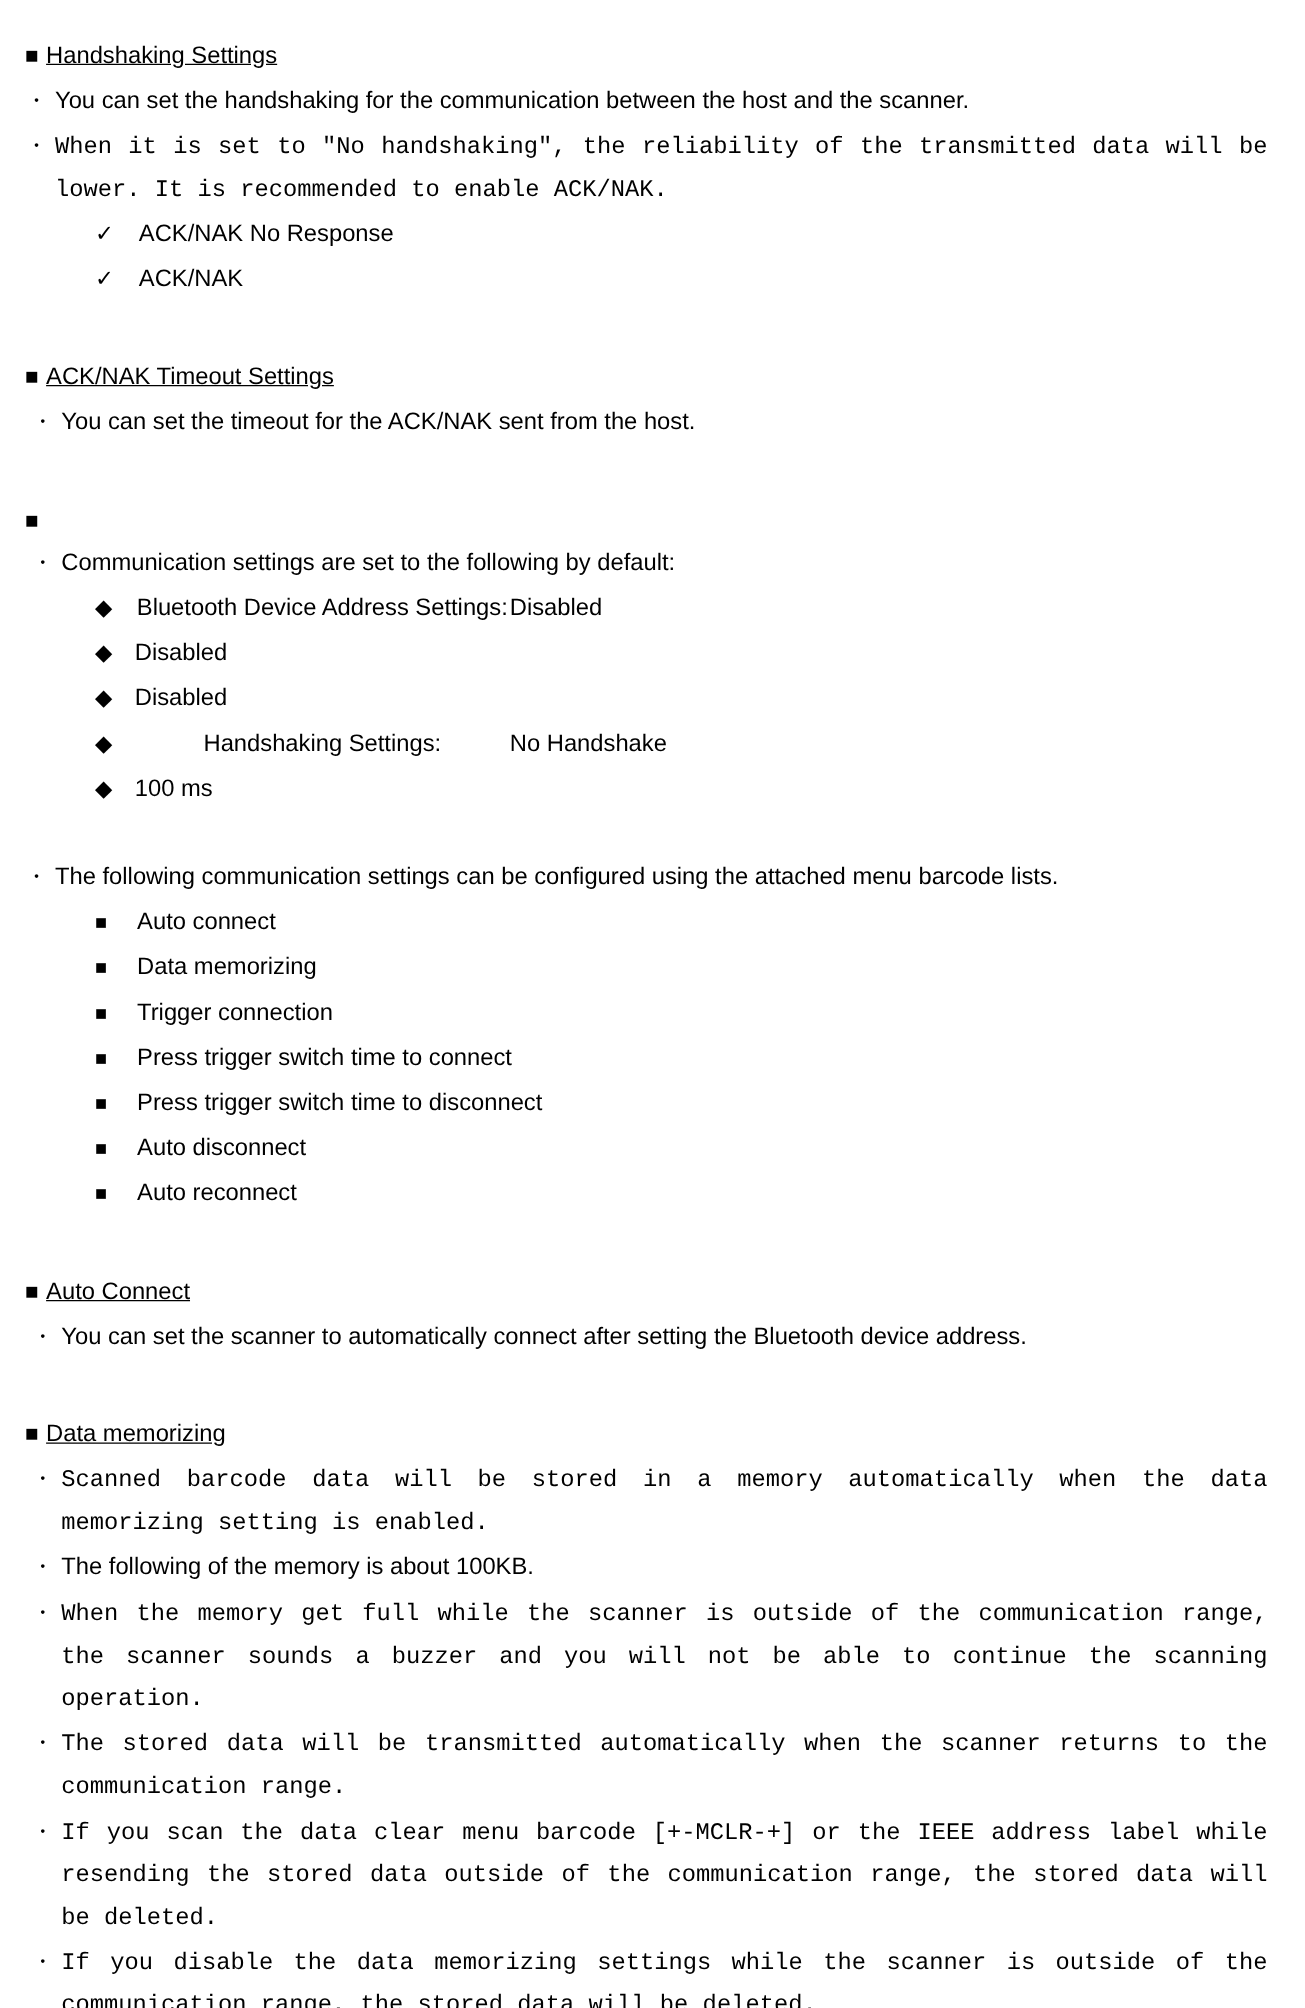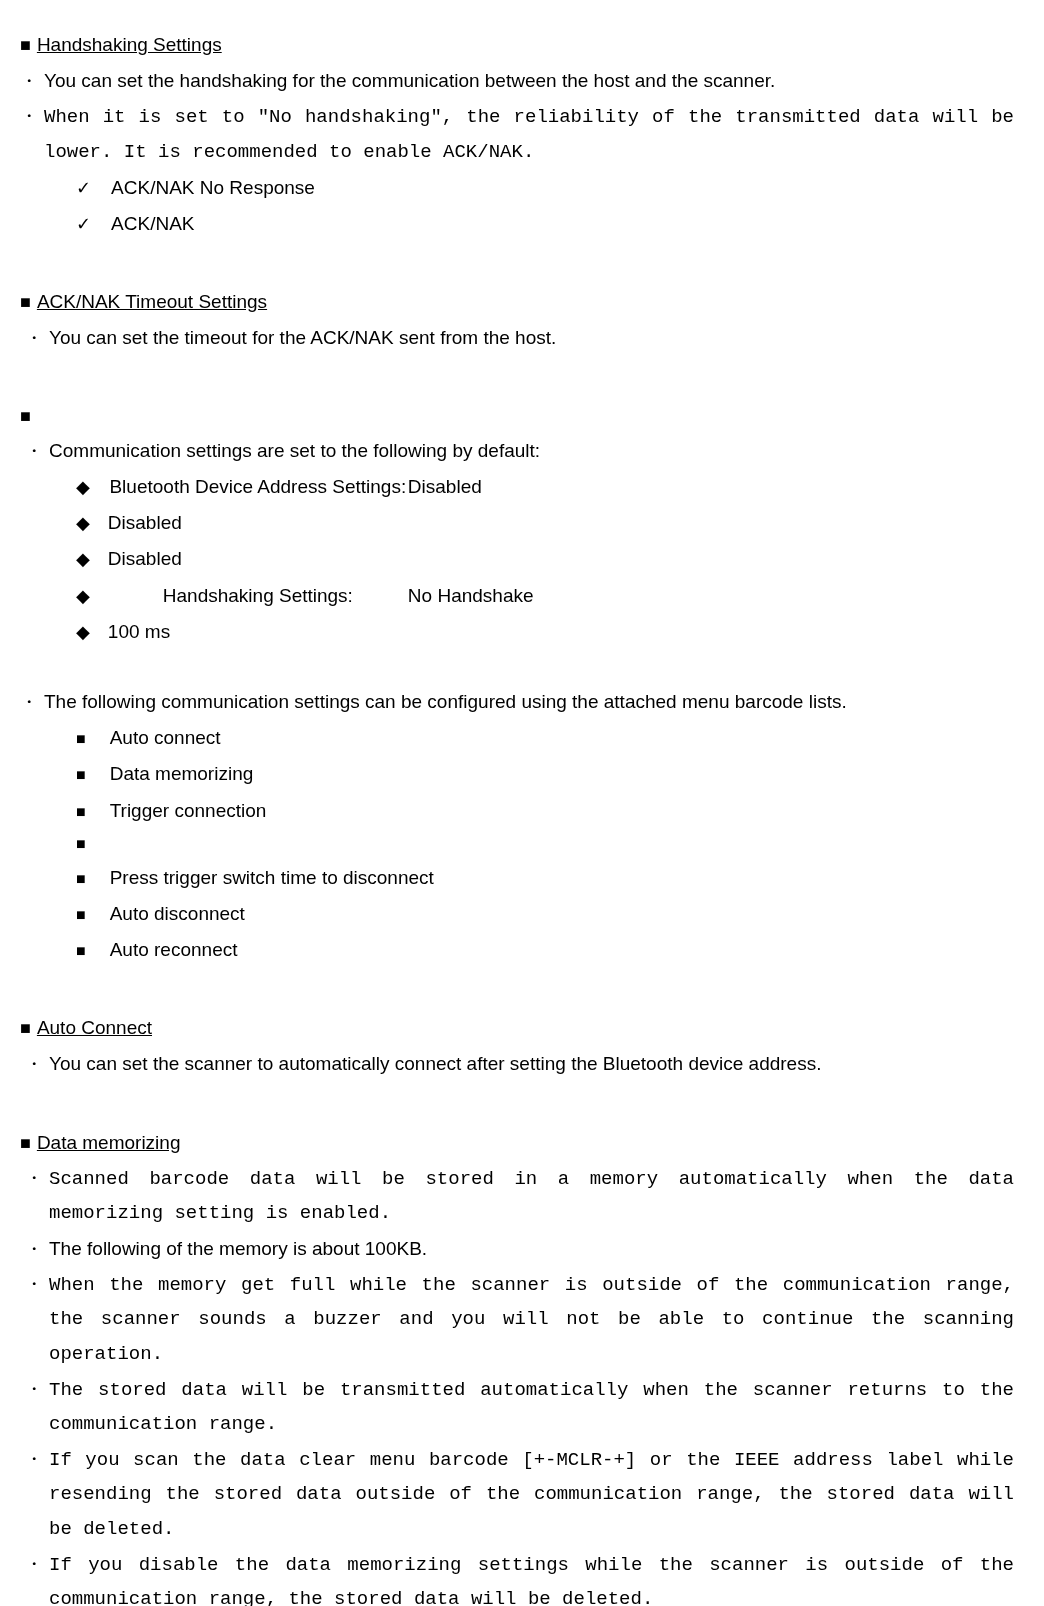--- a/index.html
+++ b/index.html
@@ -181,20 +181,21 @@
   <div class="square-item">
     <span class="square-item-bullet">■</span>
     <span>Data memorizing</span>
   </div>
   <div class="square-item">
     <span class="square-item-bullet">■</span>
     <span>Trigger connection</span>
   </div>
   <div class="square-item">
     <span class="square-item-bullet">■</span>
+    <span>Press trigger switch time to connect</span>
   </div>
   <div class="square-item">
     <span class="square-item-bullet">■</span>
     <span>Press trigger switch time to disconnect</span>
   </div>
   <div class="square-item">
     <span class="square-item-bullet">■</span>
     <span>Auto disconnect</span>
   </div>
   <div class="square-item">

